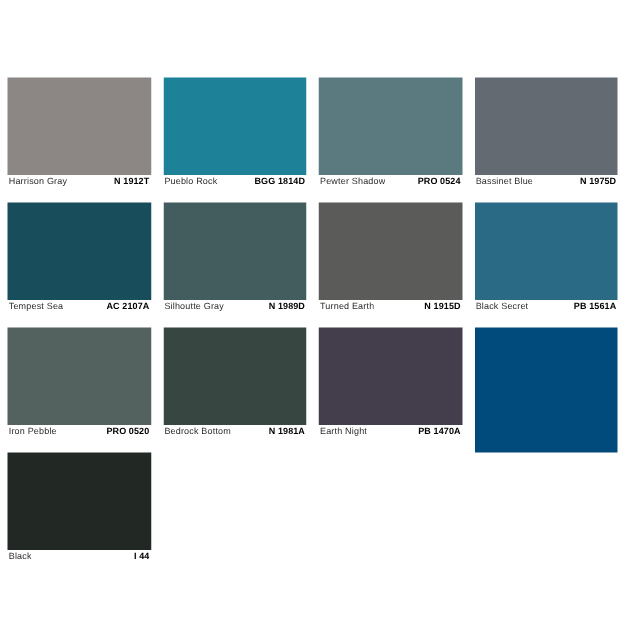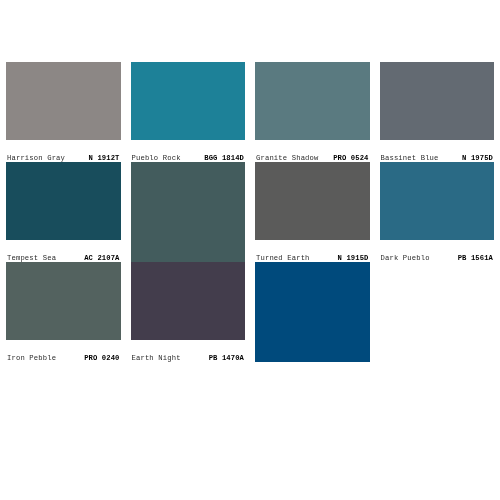--- a/index.html
+++ b/index.html
@@ -46,28 +46,27 @@
     flex: 1 1 auto;
     width: 100%;
     min-height: 0;
     display: block;
   }
 
   .swatch-caption {
     flex: 0 0 auto;
     height: 22px;
     display: flex;
-    align-items: flex-end;
+    align-items: flex-start;
     justify-content: space-between;
     gap: 4px;
     padding: 0 1px;
     box-sizing: border-box;
     white-space: nowrap;
     overflow: hidden;
-    font-family: Liberation Mono, monospace;
   }
 
   .swatch-name {
     font-size: 7.2px;
     letter-spacing: 0.15px;
     color: #2b2b2b;
     font-weight: 400;
     overflow: hidden;
     text-overflow: ellipsis;
   }
@@ -96,66 +95,84 @@
       <div class="swatch-cell">
         <div class="swatch-chip" style="background-color: rgb(29, 129, 152);"></div>
         <div class="swatch-caption">
           <span class="swatch-name">Pueblo Rock</span>
           <span class="swatch-code">BGG 1814D</span>
         </div>
       </div>
       <div class="swatch-cell">
         <div class="swatch-chip" style="background-color: rgb(90, 122, 128);"></div>
         <div class="swatch-caption">
-          <span class="swatch-name">Granite Shadow</span>
+          <span class="swatch-name">Pewter Shadow</span>
           <span class="swatch-code">PRO 0524</span>
         </div>
       </div>
       <div class="swatch-cell">
         <div class="swatch-chip" style="background-color: rgb(99, 106, 114);"></div>
         <div class="swatch-caption">
           <span class="swatch-name">Bassinet Blue</span>
           <span class="swatch-code">N 1975D</span>
         </div>
       </div>
       <div class="swatch-cell">
         <div class="swatch-chip" style="background-color: rgb(24, 77, 92);"></div>
         <div class="swatch-caption">
           <span class="swatch-name">Tempest Sea</span>
           <span class="swatch-code">AC 2107A</span>
         </div>
       </div>
       <div class="swatch-cell">
         <div class="swatch-chip" style="background-color: rgb(67, 92, 93);"></div>
+        <div class="swatch-caption">
+          <span class="swatch-name">Silhoutte Gray</span>
+          <span class="swatch-code">N 1989D</span>
+        </div>
       </div>
       <div class="swatch-cell">
         <div class="swatch-chip" style="background-color: rgb(91, 91, 90);"></div>
         <div class="swatch-caption">
           <span class="swatch-name">Turned Earth</span>
           <span class="swatch-code">N 1915D</span>
         </div>
       </div>
       <div class="swatch-cell">
         <div class="swatch-chip" style="background-color: rgb(42, 106, 133);"></div>
         <div class="swatch-caption">
-          <span class="swatch-name">Dark Pueblo</span>
+          <span class="swatch-name">Black Secret</span>
           <span class="swatch-code">PB 1561A</span>
         </div>
       </div>
       <div class="swatch-cell">
         <div class="swatch-chip" style="background-color: rgb(83, 98, 95);"></div>
         <div class="swatch-caption">
           <span class="swatch-name">Iron Pebble</span>
-          <span class="swatch-code">PRO 0240</span>
+          <span class="swatch-code">PRO 0520</span>
+        </div>
+      </div>
+      <div class="swatch-cell">
+        <div class="swatch-chip" style="background-color: rgb(55, 70, 65);"></div>
+        <div class="swatch-caption">
+          <span class="swatch-name">Bedrock Bottom</span>
+          <span class="swatch-code">N 1981A</span>
         </div>
       </div>
       <div class="swatch-cell">
         <div class="swatch-chip" style="background-color: rgb(67, 61, 76);"></div>
         <div class="swatch-caption">
           <span class="swatch-name">Earth Night</span>
           <span class="swatch-code">PB 1470A</span>
         </div>
       </div>
       <div class="swatch-cell">
         <div class="swatch-chip" style="background-color: rgb(0, 74, 124);"></div>
       </div>
+      <div class="swatch-cell">
+        <div class="swatch-chip" style="background-color: rgb(34, 40, 35);"></div>
+        <div class="swatch-caption">
+          <span class="swatch-name">Black</span>
+          <span class="swatch-code">I 44</span>
+        </div>
+      </div>
     </div>
 </div>
 
 </body></html>

